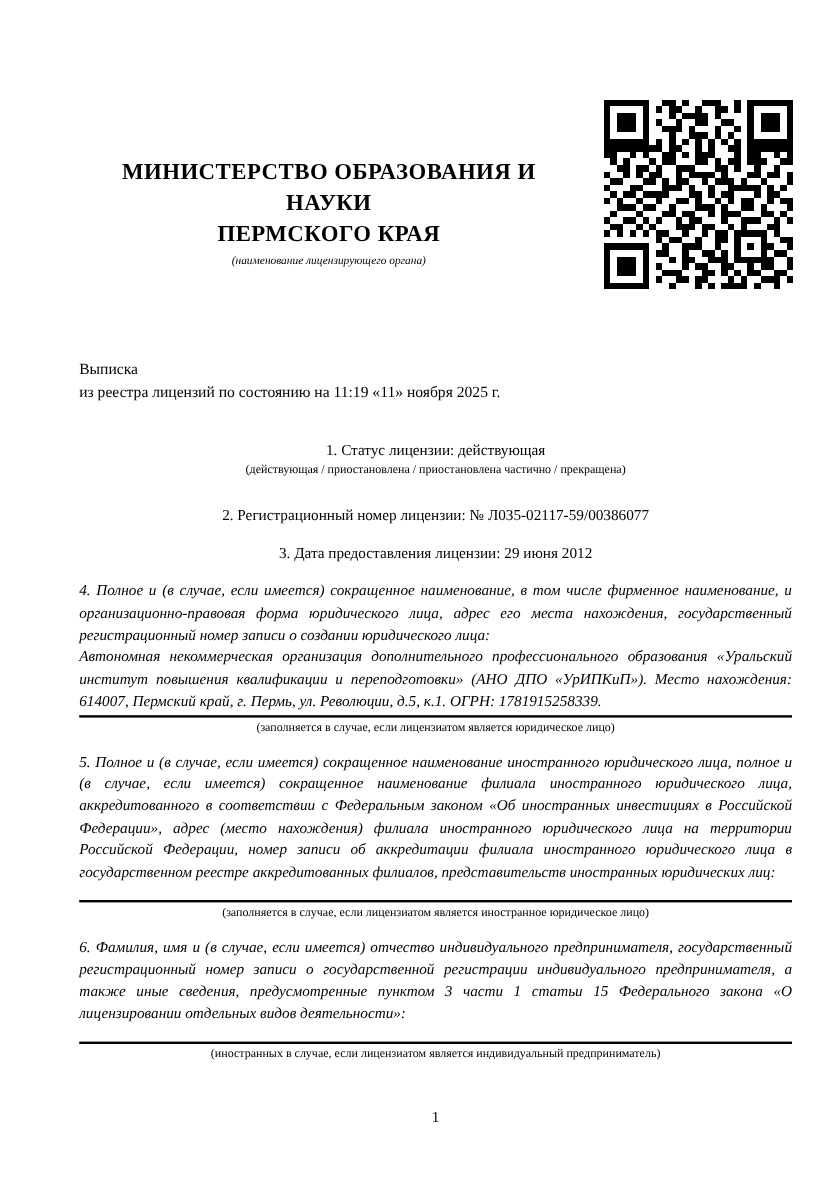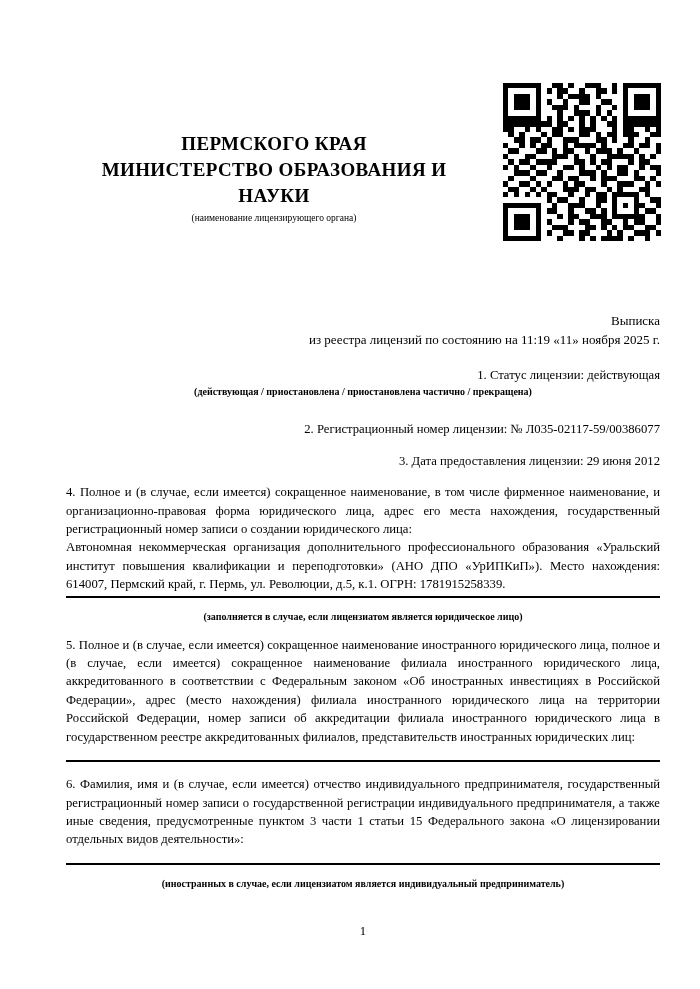--- a/index.html
+++ b/index.html
@@ -14,61 +14,61 @@
   .page { position: absolute; inset: 0; background: #ffffff; }
 
   .ministry-header {
     position: absolute; top: 131px; left: 64px; width: 420px;
     text-align: center;
   }
   .ministry-name {
     font-weight: bold; font-size: 19px; line-height: 26px;
     letter-spacing: 0.4px;
   }
-  .authority-caption { font-size: 9.5px; margin-top: 4px; }
+  .authority-caption { font-size: 9.5px; margin-top: 4px; font-style: italic; }
 
   .qr {
     position: absolute; top: 83px; left: 503px;
     width: 158px; height: 158px; background: #ffffff;
   }
   .qr svg { width: 100%; height: 100%; display: block; }
 
   .doc-title {
-    position: absolute; top: 311px; left: 66px; width: 594px;
-    text-align: right; font-size: 13px; line-height: 19px;
+    position: absolute; top: 298px; left: 66px; width: 594px;
+    text-align: left; font-size: 13px; line-height: 19px;
   }
 
   .content {
     position: absolute; top: 366px; left: 66px; width: 594px;
     font-size: 12.7px; line-height: 18.4px;
   }
-  .item-text { text-align: right; }
-  .para { text-align: justify; }
+  .item-text { text-align: center; }
+  .para { text-align: justify; font-style: italic; }
   .small-caption {
-    text-align: center; font-size: 10px; line-height: 13px; margin-top: 1px; font-weight: bold;
+    text-align: center; font-size: 10px; line-height: 13px; margin-top: 1px;
   }
   .fill-line { border-bottom: 2px solid #000000; height: 0; }
   .mt-sec { margin-top: 13px; }
   .rule-tight { margin-top: 2px; }
   .rule-blank { margin-top: 14px; }
-  .cap-gap { margin-top: 12px; }
+  .cap-gap { margin-top: 2px; }
 
   .page-number {
     position: absolute; top: 924px; left: 66px; width: 594px;
     text-align: center; font-size: 12.7px;
   }
 </style>
 </head>
 <body>
 
 <div class="page">
 
   <div class="ministry-header">
+    <div class="ministry-name">МИНИСТЕРСТВО ОБРАЗОВАНИЯ И НАУКИ</div>
     <div class="ministry-name">ПЕРМСКОГО КРАЯ</div>
-    <div class="ministry-name">МИНИСТЕРСТВО ОБРАЗОВАНИЯ И НАУКИ</div>
     <div class="authority-caption">(наименование лицензирующего органа)</div>
   </div>
 
   <div class="qr">
       <svg viewBox="0 0 29 29" shape-rendering="crispEdges">
         <rect x="0" y="0" width="1" height="1" fill="#000000"></rect>
         <rect x="1" y="0" width="1" height="1" fill="#000000"></rect>
         <rect x="2" y="0" width="1" height="1" fill="#000000"></rect>
         <rect x="3" y="0" width="1" height="1" fill="#000000"></rect>
         <rect x="4" y="0" width="1" height="1" fill="#000000"></rect>
@@ -526,20 +526,21 @@
     <div class="mt-sec">
       <div class="para">4. Полное и (в случае, если имеется) сокращенное наименование, в том числе фирменное наименование, и организационно-правовая форма юридического лица, адрес его места нахождения, государственный регистрационный номер записи о создании юридического лица:</div>
       <div class="para">Автономная некоммерческая организация дополнительного профессионального образования «Уральский институт повышения квалификации и переподготовки» (АНО ДПО «УрИПКиП»). Место нахождения: 614007, Пермский край, г. Пермь, ул. Революции, д.5, к.1. ОГРН: 1781915258339.</div>
       <div class="fill-line rule-tight"></div>
       <div class="small-caption cap-gap">(заполняется в случае, если лицензиатом является юридическое лицо)</div>
     </div>
 
     <div class="mt-sec">
       <div class="para">5. Полное и (в случае, если имеется) сокращенное наименование иностранного юридического лица, полное и (в случае, если имеется) сокращенное наименование филиала иностранного юридического лица, аккредитованного в соответствии с Федеральным законом «Об иностранных инвестициях в Российской Федерации», адрес (место нахождения) филиала иностранного юридического лица на территории Российской Федерации, номер записи об аккредитации филиала иностранного юридического лица в государственном реестре аккредитованных филиалов, представительств иностранных юридических лиц:</div>
       <div class="fill-line rule-blank"></div>
+      <div class="small-caption cap-gap">(заполняется в случае, если лицензиатом является иностранное юридическое лицо)</div>
     </div>
 
     <div class="mt-sec">
       <div class="para">6. Фамилия, имя и (в случае, если имеется) отчество индивидуального предпринимателя, государственный регистрационный номер записи о государственной регистрации индивидуального предпринимателя, а также иные сведения, предусмотренные пунктом 3 части 1 статьи 15 Федерального закона «О лицензировании отдельных видов деятельности»:</div>
       <div class="fill-line rule-blank"></div>
       <div class="small-caption cap-gap">(иностранных в случае, если лицензиатом является индивидуальный предприниматель)</div>
     </div>
 
 
   </div>

